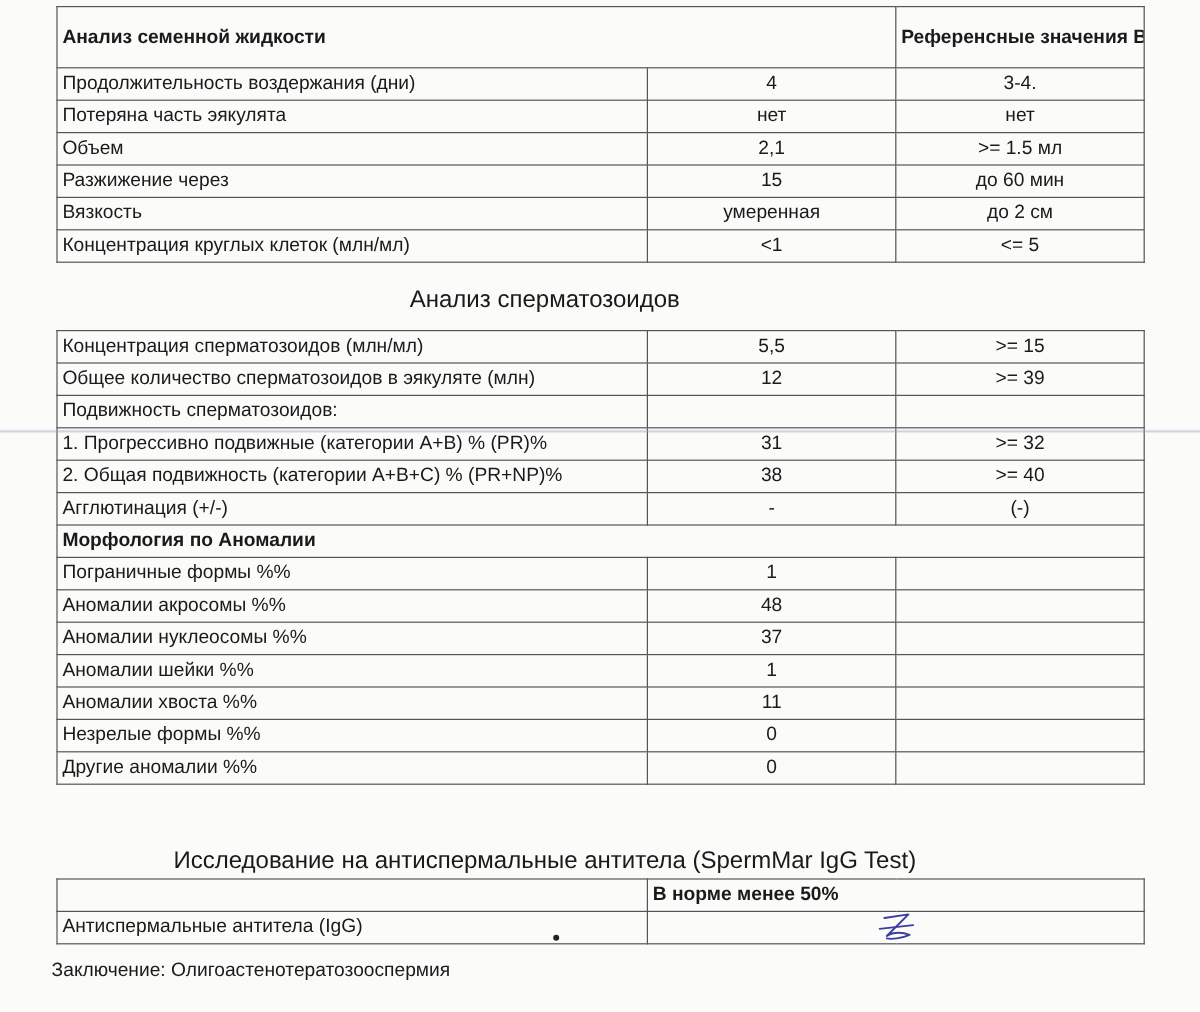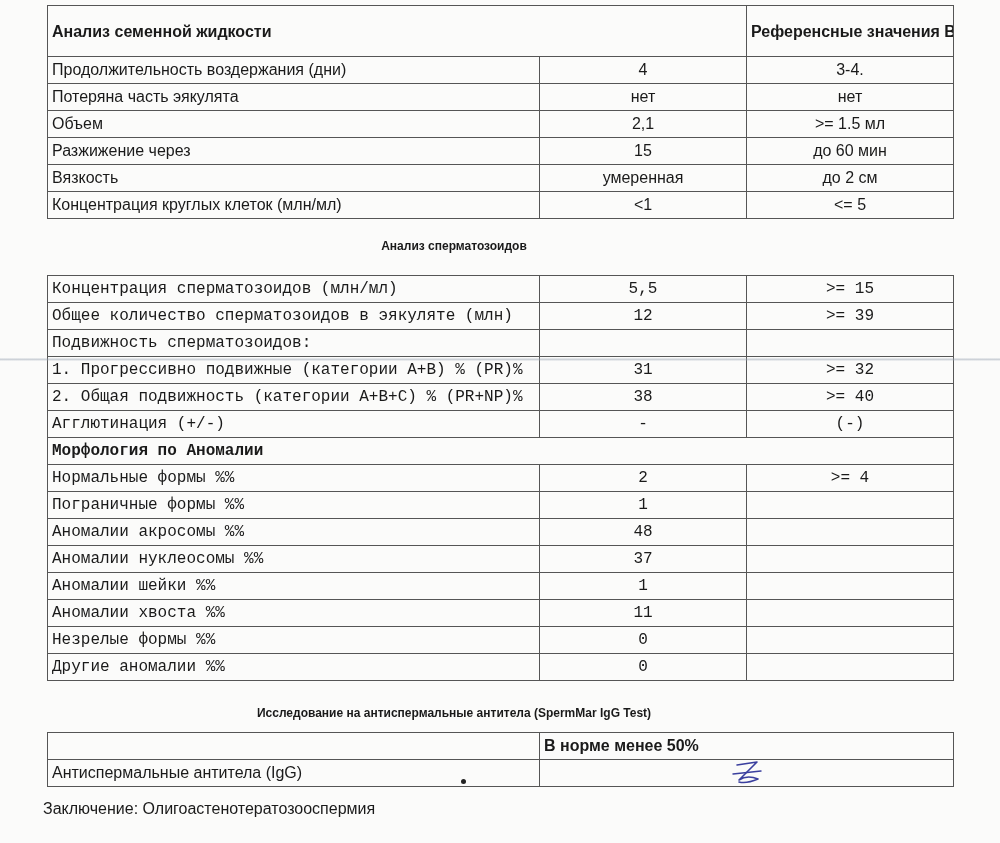--- a/index.html
+++ b/index.html
@@ -32,24 +32,24 @@
   col.c3 { width: 207px; }
   td.v { text-align: center; }
   td.hdr {
     font-weight: bold; text-align: left; font-size: 16px; line-height: 19px;
   }
   td.bold { font-weight: bold; }
   #t1 { top: 5px; }
   #t1 tr.head td { height: 50px; }
   .section-title {
     position: absolute; left: 0; width: 908px; text-align: center;
-    font-weight: bold; font-size: 12px;
+    font-weight: normal; font-size: 20px;
   }
   #s2 { top: 239px; }
-  #t2 { top: 275px; font-family: Liberation Mono, monospace; }
+  #t2 { top: 275px; }
   #s3 { top: 706px; }
   #t3 { top: 732px; }
   .conclusion {
     position: absolute; left: 43px; top: 800px; font-size: 16px;
   }
   .crease {
     position: absolute; left: 0; top: 358px; width: 1000px; height: 3px;
     background: linear-gradient(to bottom, rgba(160,170,185,0.15), rgba(150,160,175,0.45), rgba(200,205,215,0.1));
     pointer-events: none;
   }
@@ -150,25 +150,20 @@
           <td class="v">(-)</td>
         </tr>
       </tbody>
     <tbody>
         <tr>
       <td class="bold" colspan="3">Морфология по Аномалии</td>
     </tr>
     </tbody>
       <tbody id="t2m-body">
         <tr>
-          <td>Нормальные формы %%</td>
-          <td class="v">2</td>
-          <td class="v">&gt;= 4</td>
-        </tr>
-        <tr>
           <td>Пограничные формы %%</td>
           <td class="v">1</td>
           <td class="v"></td>
         </tr>
         <tr>
           <td>Аномалии акросомы %%</td>
           <td class="v">48</td>
           <td class="v"></td>
         </tr>
         <tr>

